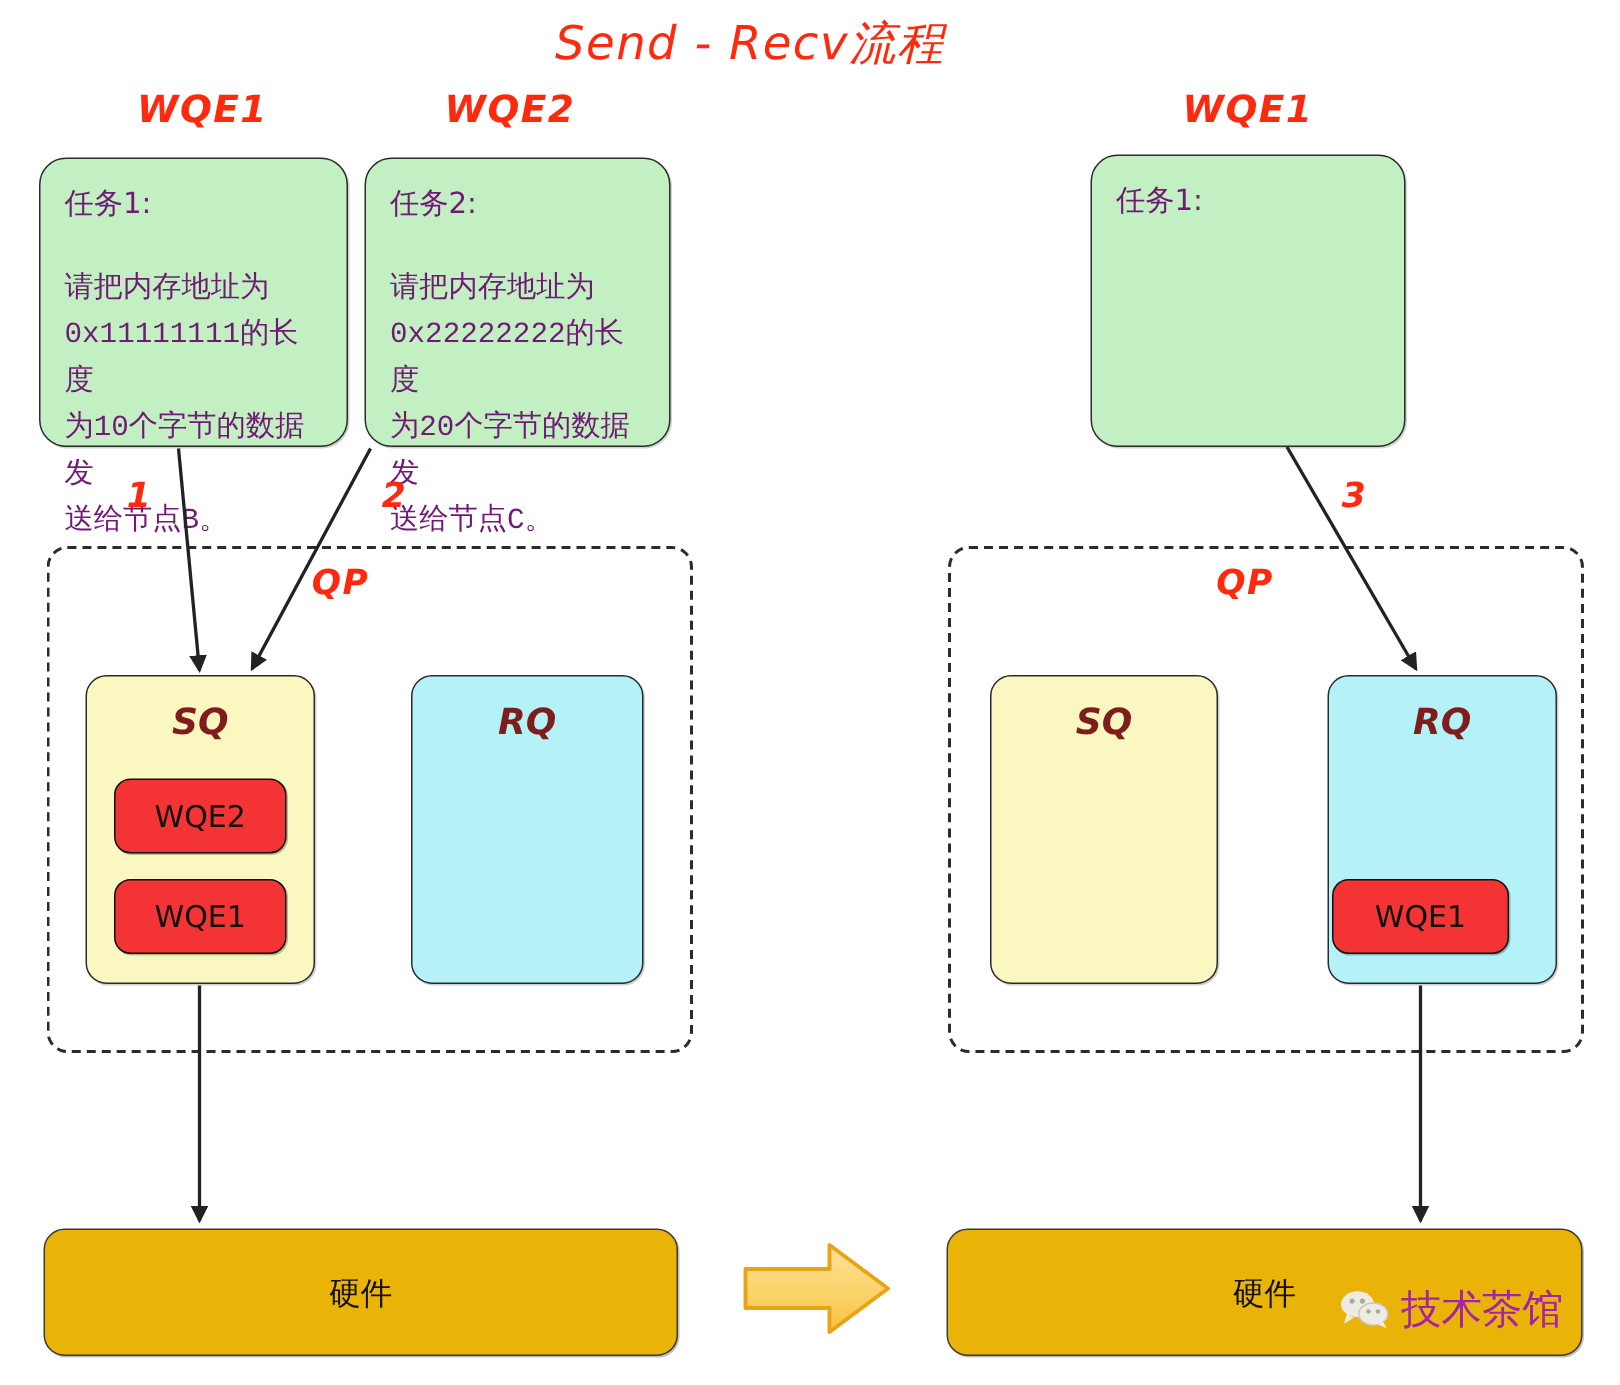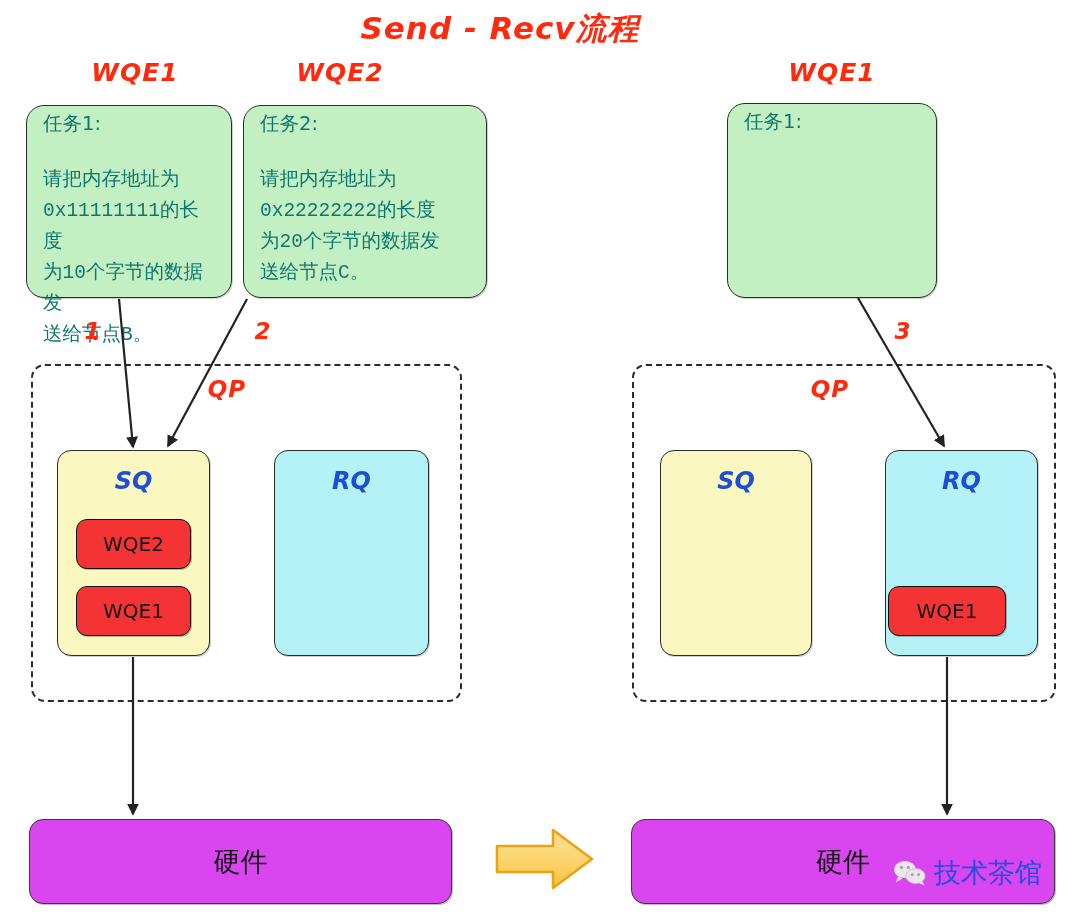--- a/index.html
+++ b/index.html
@@ -19,21 +19,21 @@
   
   .title {
     position: absolute;
     left: 0;
     top: 8px;
     width: 1000px;
     text-align: center;
     color: #FF2A0D;
     font-family: "DejaVu Sans", sans-serif;
     font-size: 31px;
-    font-weight: bold;
+    font-weight: normal;
     font-style: italic;
     letter-spacing: 1px;
   }
 
   
   .hand {
     position: absolute;
     color: #FF2A0D;
     font-family: "DejaVu Sans", sans-serif;
     font-size: 25px;
@@ -45,22 +45,22 @@
   }
   .hand.small { font-size: 23px; }
 
   
   .task-card {
     position: absolute;
     background: #C3F0C3;
     border: 1.6px solid #2b2b2b;
     border-radius: 18px;
     box-sizing: border-box;
-    padding: 2px 14px 10px 16px;
-    color: #0f766e;
+    padding: 14px 14px 10px 16px;
+    color: #701a75;
     font-size: 19.5px;
     line-height: 31px;
     font-family: "DejaVu Sans", sans-serif;
     box-shadow: 1px 1px 0 rgba(0,0,0,0.18);
   }
   .task-head { margin-bottom: 26px; }
   .task-body { white-space: pre-wrap; font-family: Liberation Mono, monospace; }
 
   
   .qp-box {
@@ -80,21 +80,21 @@
     box-shadow: 1px 1px 0 rgba(0,0,0,0.18);
   }
   .queue.sq { background: #FAF7C0; }
   .queue.rq { background: #B4F2F7; margin-left: 16px; }
   .queue-label {
     position: absolute;
     top: 16px;
     left: 0;
     width: 100%;
     text-align: center;
-    color: #1d4ed8;
+    color: #7f1d1d;
     font-family: "DejaVu Sans", sans-serif;
     font-size: 24px;
     font-weight: bold;
     font-style: italic;
   }
 
   
   .wqe {
     position: absolute;
     background: #F43434;
@@ -106,50 +106,50 @@
     font-size: 20px;
     display: flex;
     align-items: center;
     justify-content: center;
     box-shadow: 1px 1px 0 rgba(0,0,0,0.25);
   }
 
   
   .hardware {
     position: absolute;
-    background: #d946ef;
+    background: #eab308;
     border: 1.8px solid #3a3a3a;
     border-radius: 14px;
     box-sizing: border-box;
     display: flex;
     align-items: center;
     justify-content: center;
     color: #111;
     font-family: "DejaVu Sans", sans-serif;
-    font-size: 27px;
+    font-size: 21px;
     box-shadow: 1px 1px 0 rgba(0,0,0,0.25);
   }
 
   
   #arrows {
     position: absolute;
     left: 0;
     top: 0;
     width: 1080px;
     height: 923px;
     pointer-events: none;
   }
 
   
   .watermark {
     position: absolute;
     display: flex;
     align-items: center;
     gap: 7px;
-    color: #1d4ed8;
+    color: #a21caf;
     font-family: "DejaVu Sans", sans-serif;
     font-size: 27px;
     opacity: 0.95;
   }
 </style>
 </head>
 <body>
 
 <div id="canvas">
 
@@ -159,21 +159,21 @@
   <div class="hand" style="left:290px; top:58px; width:100px;">WQE2</div>
 
   <div class="task-card" style="left:26px; top:105px; width:206px; height:193px;">
     <div class="task-head">任务1:</div>
     <div class="task-body">请把内存地址为
 0x11111111的长度
 为10个字节的数据发
 送给节点B。</div>
   </div>
 
-  <div class="task-card" style="left:243px; top:105px; width:244px; height:193px;">
+  <div class="task-card" style="left:243px; top:105px; width:204px; height:193px;">
     <div class="task-head">任务2:</div>
     <div class="task-body">请把内存地址为
 0x22222222的长度
 为20个字节的数据发
 送给节点C。</div>
   </div>
 
   <div class="hand small" style="left:78px; top:318px; width:30px;">1</div>
   <div class="hand small" style="left:248px; top:318px; width:30px;">2</div>
 

